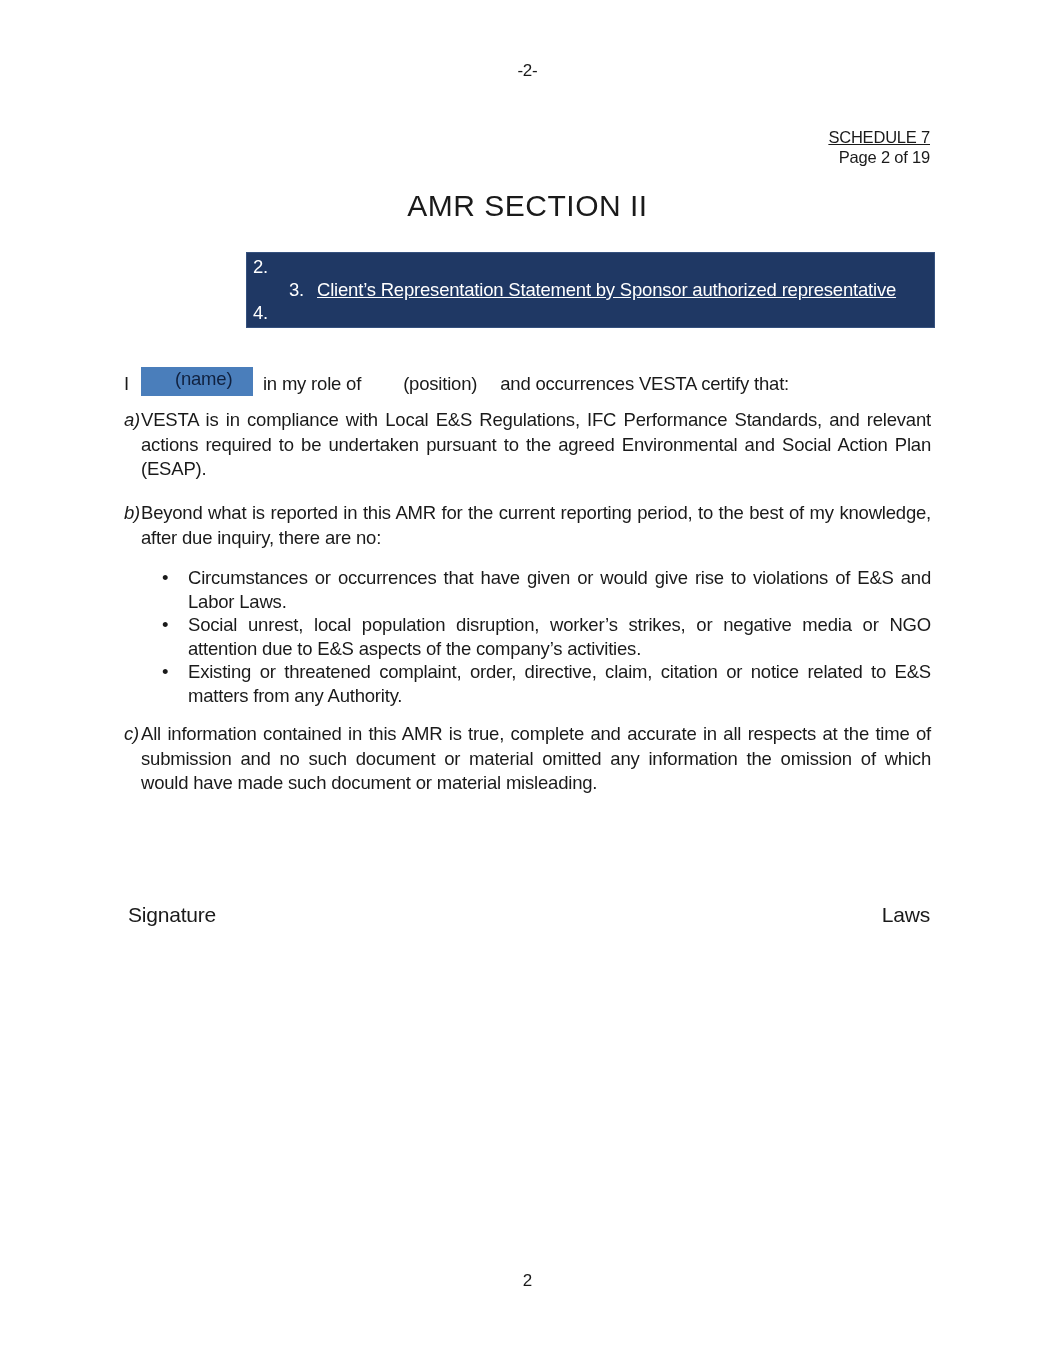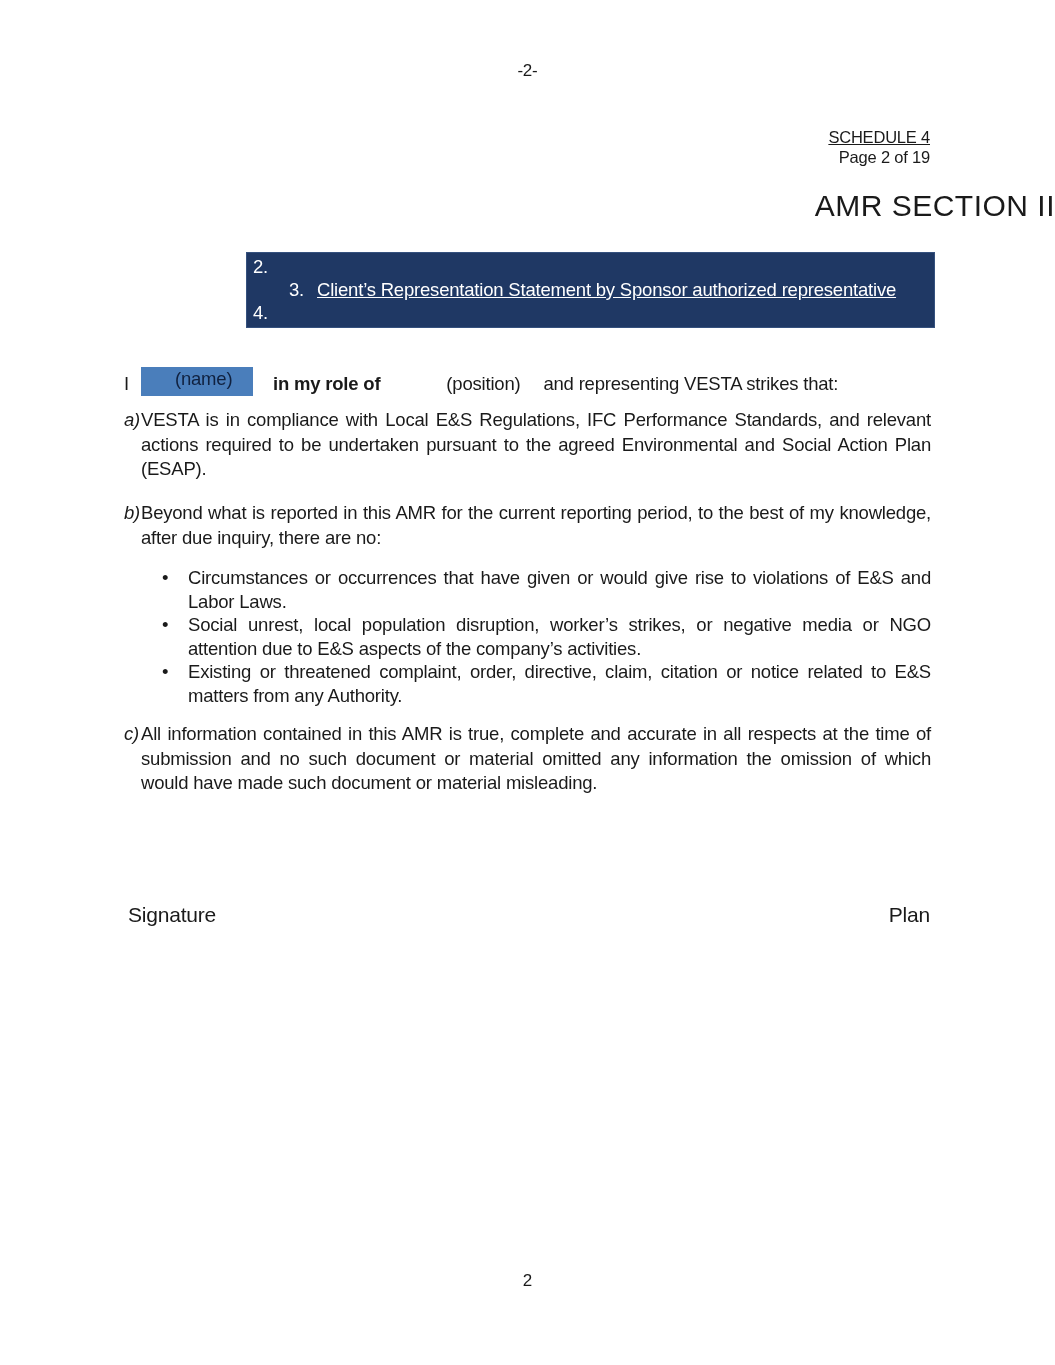--- a/index.html
+++ b/index.html
@@ -28,21 +28,21 @@
     right: 125px;
     text-align: right;
     font-size: 16.5px;
     line-height: 20px;
   }
   .schedule-label { text-decoration: underline; }
   .doc-title {
     position: absolute;
     top: 189px; left: 0;
     width: 100%;
-    text-align: right;
+    text-align: center;
     font-size: 30px;
     font-weight: 400;
     letter-spacing: 0.5px;
   }
   .toc-box {
     position: absolute;
     top: 252px;
     left: 246px;
     width: 689px;
     background: var(--box-bg, #1F3864);
@@ -69,22 +69,22 @@
     display: inline-block;
     background: var(--highlight, #4A7EBB);
     width: 112px;
     height: 29px;
     line-height: 24px;
     padding-left: 34px;
     margin-left: 12px;
     vertical-align: bottom;
     color: #10213f;
   }
-  .intro-mid { margin-left: 20px; font-weight: bold; }
-  .position-field { margin-left: 66px; }
+  .intro-mid { margin-left: 10px; }
+  .position-field { margin-left: 42px; }
   .intro-suffix { margin-left: 23px; }
   .list-item {
     position: absolute;
     left: 124px;
     width: 807px;
     font-size: 18.5px;
     line-height: 24.5px;
   }
   .list-item .item-label {
     position: absolute;
@@ -131,36 +131,36 @@
   }
 </style>
 </head>
 <body>
 
 <div class="page">
 
   <div class="header-num">-2-</div>
 
   <div class="schedule-block">
-    <div class="schedule-label">SCHEDULE 4</div>
+    <div class="schedule-label">SCHEDULE 7</div>
     <div class="schedule-pageinfo">Page 2 of 19</div>
   </div>
 
   <div class="doc-title">AMR SECTION II</div>
 
   <div class="toc-box">
     <div class="toc-line-a">2.</div>
     <div class="toc-line-b">
       <span class="toc-item-num">3.</span><span class="toc-item-text">Client’s Representation Statement by Sponsor authorized representative</span>
     </div>
     <div class="toc-line-c">4.</div>
   </div>
 
   <div class="intro-line">
-    <span class="intro-prefix">I</span><span class="name-highlight">(name)</span><span class="intro-mid">in my role of</span><span class="position-field">(position)</span><span class="intro-suffix">and representing VESTA strikes that:</span>
+    <span class="intro-prefix">I</span><span class="name-highlight">(name)</span><span class="intro-mid">in my role of</span><span class="position-field">(position)</span><span class="intro-suffix">and occurrences VESTA certify that:</span>
   </div>
 
   <div class="list-item item-a">
     <span class="item-label">a)</span>
     <span class="item-text">VESTA is in compliance with Local E&amp;S Regulations, IFC Performance Standards, and relevant  actions required to be undertaken pursuant to the agreed Environmental and Social Action Plan (ESAP).</span>
   </div>
 
   <div class="list-item item-b">
     <span class="item-label">b)</span>
     <span class="item-text">Beyond what is reported in this AMR for the current reporting period, to the best of my knowledge, after due inquiry, there are no:</span>
@@ -181,18 +181,18 @@
     </li>
   </ul>
 
   <div class="list-item item-c">
     <span class="item-label">c)</span>
     <span class="item-text">All information contained in this AMR is true, complete and accurate in all respects at the time of submission and no such document or material omitted any information the omission of which would have made such document or material misleading.</span>
   </div>
 
   <div class="sig-row">
     <span class="sig-label">Signature</span>
-    <span class="date-label">Plan</span>
+    <span class="date-label">Laws</span>
   </div>
 
   <div class="footer-num">2</div>
 
 </div>
 
 </body></html>

